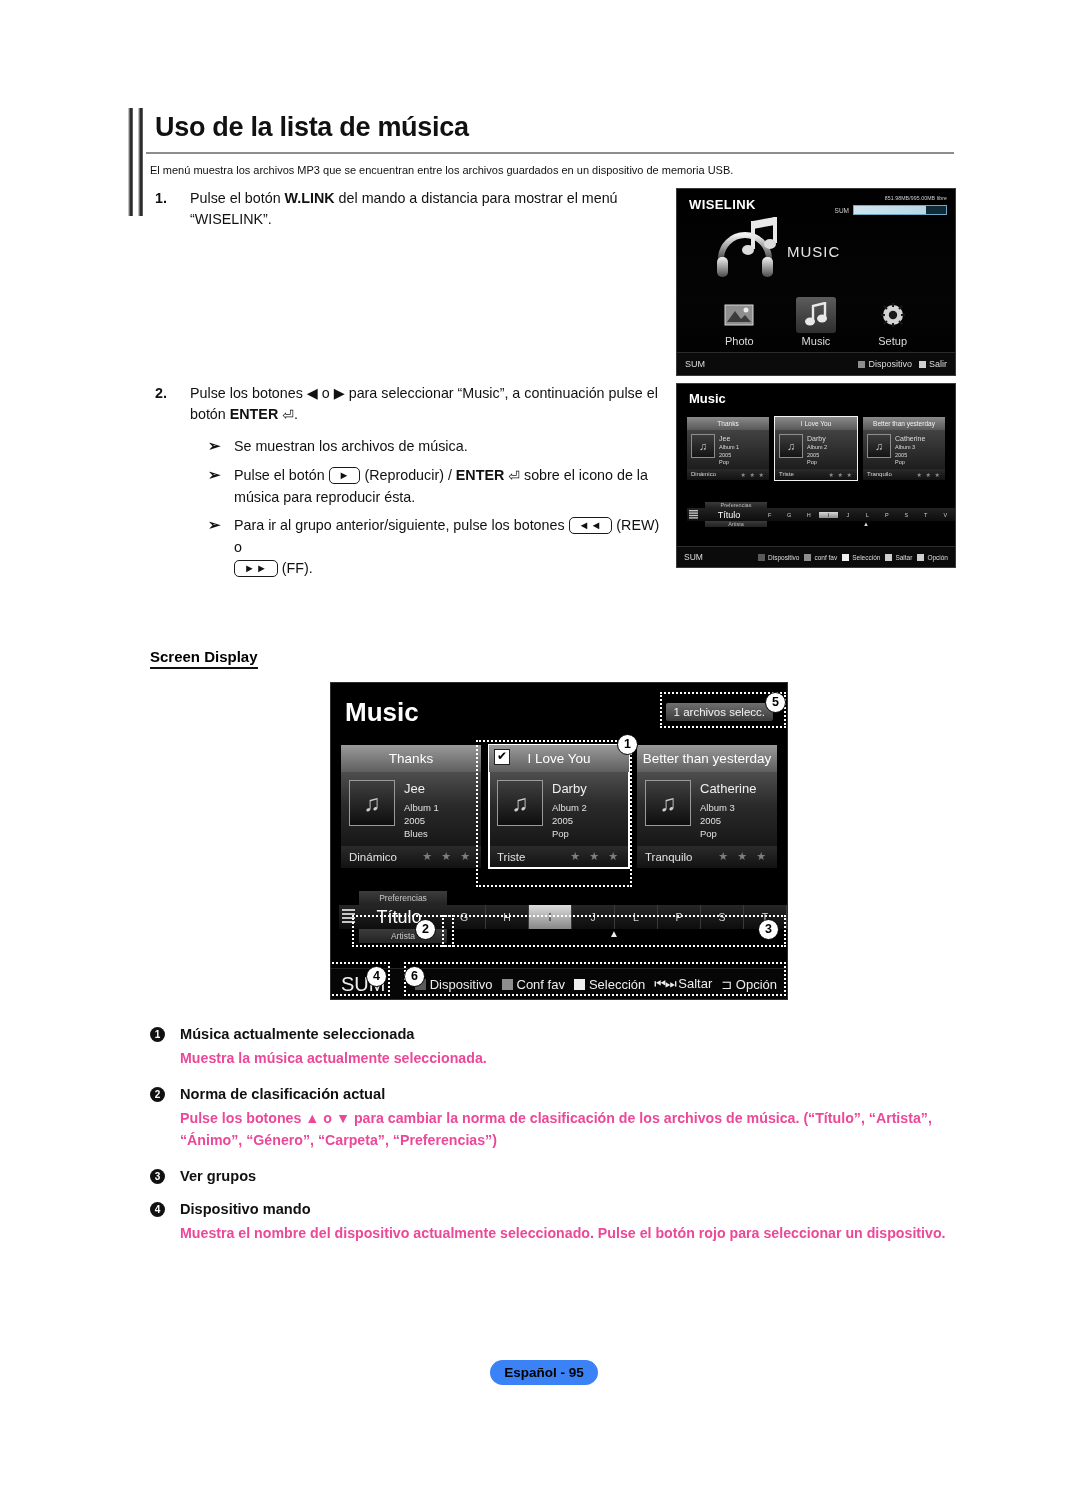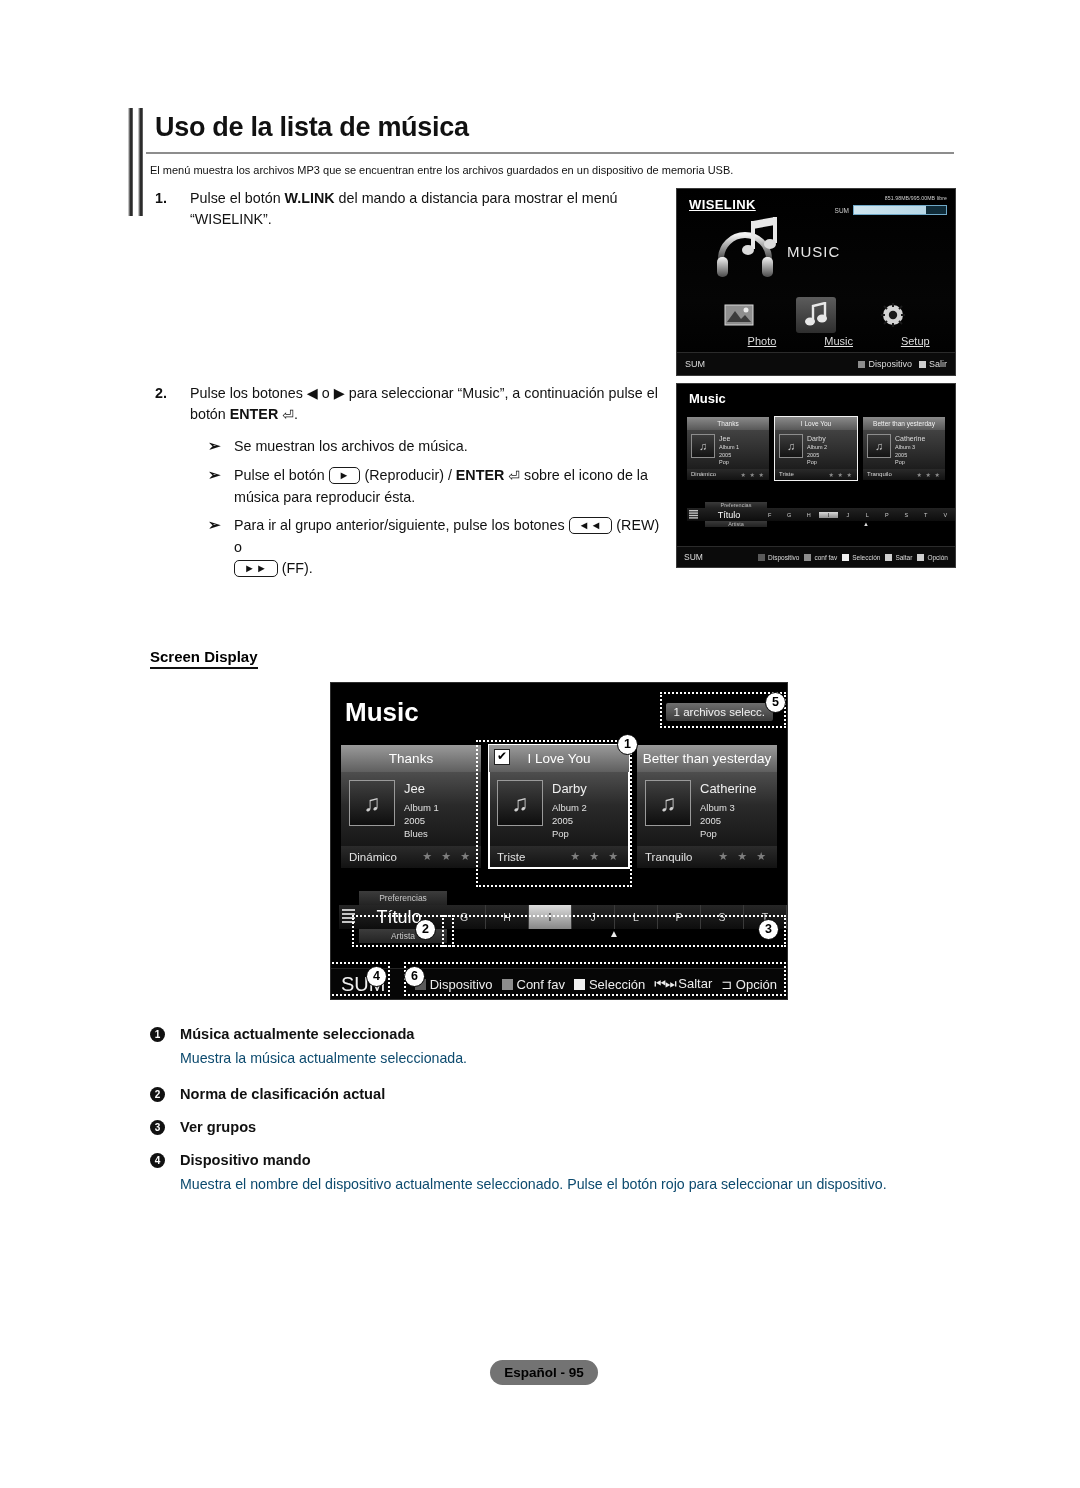--- a/index.html
+++ b/index.html
@@ -151,21 +151,21 @@
     font-family: "Liberation Sans", sans-serif;
   }
 
   
   #wiselink {
     left: 676px; top: 188px; width: 278px; height: 186px;
     background: linear-gradient(to bottom, #000 0%, #050505 60%, #000 100%);
   }
   #wiselink .wl-title {
     position: absolute; left: 12px; top: 8px;
-    font-size: 13px; font-weight: bold; color: #fff; letter-spacing: 0.4px; text-decoration: underline;
+    font-size: 13px; font-weight: bold; color: #fff; letter-spacing: 0.4px;
   }
   #wiselink .cap-text {
     position: absolute; right: 8px; top: 6px;
     font-size: 5.2px; color: #cfcfcf; letter-spacing: 0.1px; white-space: nowrap;
   }
   #wiselink .cap-row {
     position: absolute; right: 8px; top: 16px;
     display: flex; align-items: center; gap: 4px;
   }
   #wiselink .cap-label { font-size: 6.5px; color: #cfcfcf; }
@@ -178,21 +178,21 @@
     font-size: 15px; color: #e7e7e7; letter-spacing: 1px;
   }
   #wiselink .headphone {
     position: absolute; left: 36px; top: 26px; width: 72px; height: 74px;
   }
   #wiselink .icon-row {
     position: absolute; left: 0; right: 0; top: 108px;
     display: flex; justify-content: space-around; align-items: flex-end;
     padding: 0 24px;
   }
-  #wiselink .icon-cell { text-align: right; width: 74px; text-decoration: underline; }
+  #wiselink .icon-cell { text-align: center; width: 74px; }
   #wiselink .icon-cell .glyph {
     width: 40px; height: 36px; margin: 0 auto 2px auto;
     display: flex; align-items: center; justify-content: center;
   }
   #wiselink .icon-cell.sel .glyph {
     background: linear-gradient(to bottom,#5c5c5c,#2e2e2e);
     border-radius: 3px;
   }
   #wiselink .icon-cell .cap { font-size: 11px; color: #ddd; }
   #wiselink .wl-foot {
@@ -395,28 +395,28 @@
     font-size: 14.6px; font-weight: bold; color:#111;
     padding-left: 30px; position: relative; margin-bottom: 6px;
   }
   .legend .hdr .bullet {
     position:absolute; left: 0; top: 1px;
     width: 15px; height: 15px; border-radius: 50%;
     background: #111; color:#fff; font-size: 10px; font-weight: bold;
     line-height: 15px; text-align:center;
   }
   .legend .desc {
-    font-size: 14.2px; line-height: 1.5; color:#0c4a6e; padding-left: 30px;
+    font-size: 14.2px; line-height: 1.5; color:#ec4899; padding-left: 30px; font-weight: bold;
   }
 
   
   .footer-pill {
     position: absolute; left: 490px; top: 1360px;
     width: 108px; height: 25px; border-radius: 13px;
-    background: #737373; color:#000;
+    background: #3b82f6; color:#000;
     font-size: 13.5px; font-weight: bold;
     display:flex; align-items:center; justify-content:center;
   }
 </style>
 </head>
 <body>
 
 <div class="page">
 
   <div class="left-accent">
@@ -769,20 +769,21 @@
         <span>Música actualmente seleccionada</span>
       </div>
       <div class="desc">Muestra la música actualmente seleccionada.</div>
     </div>
 
     <div class="item">
       <div class="hdr">
         <span class="bullet">2</span>
         <span>Norma de clasificación actual</span>
       </div>
+      <div class="desc">Pulse los botones ▲ o ▼ para cambiar la norma de clasificación de los archivos de música. (“Título”, “Artista”, “Ánimo”, “Género”, “Carpeta”, “Preferencias”)</div>
     </div>
 
     <div class="item">
       <div class="hdr">
         <span class="bullet">3</span>
         <span>Ver grupos</span>
       </div>
     </div>
 
     <div class="item">

